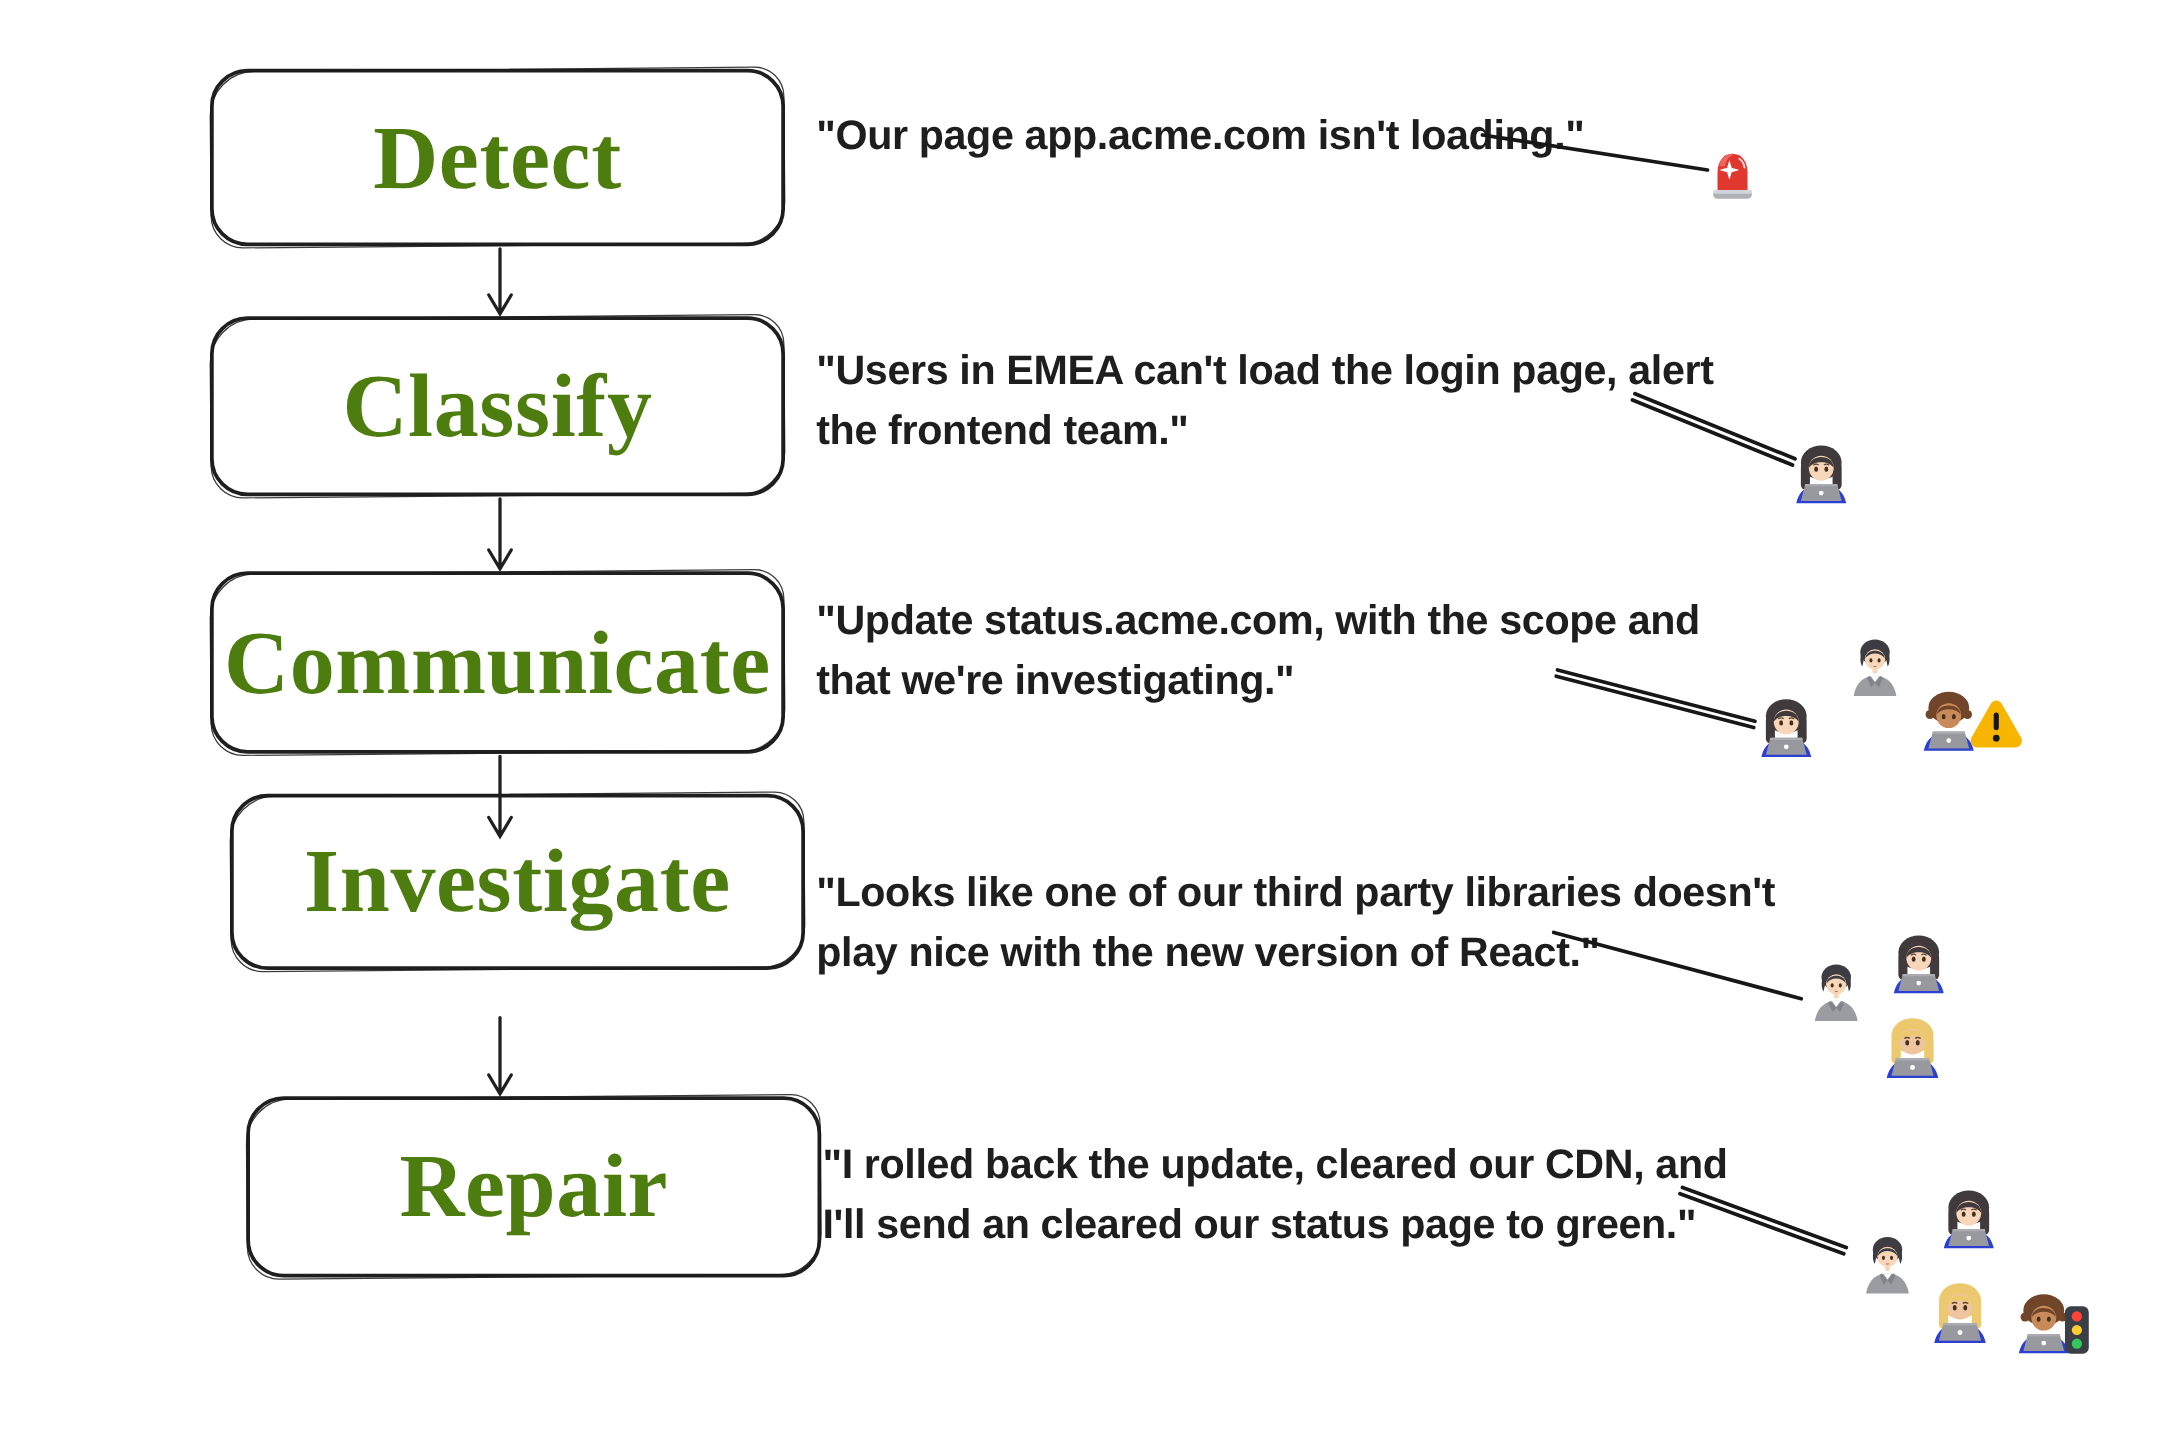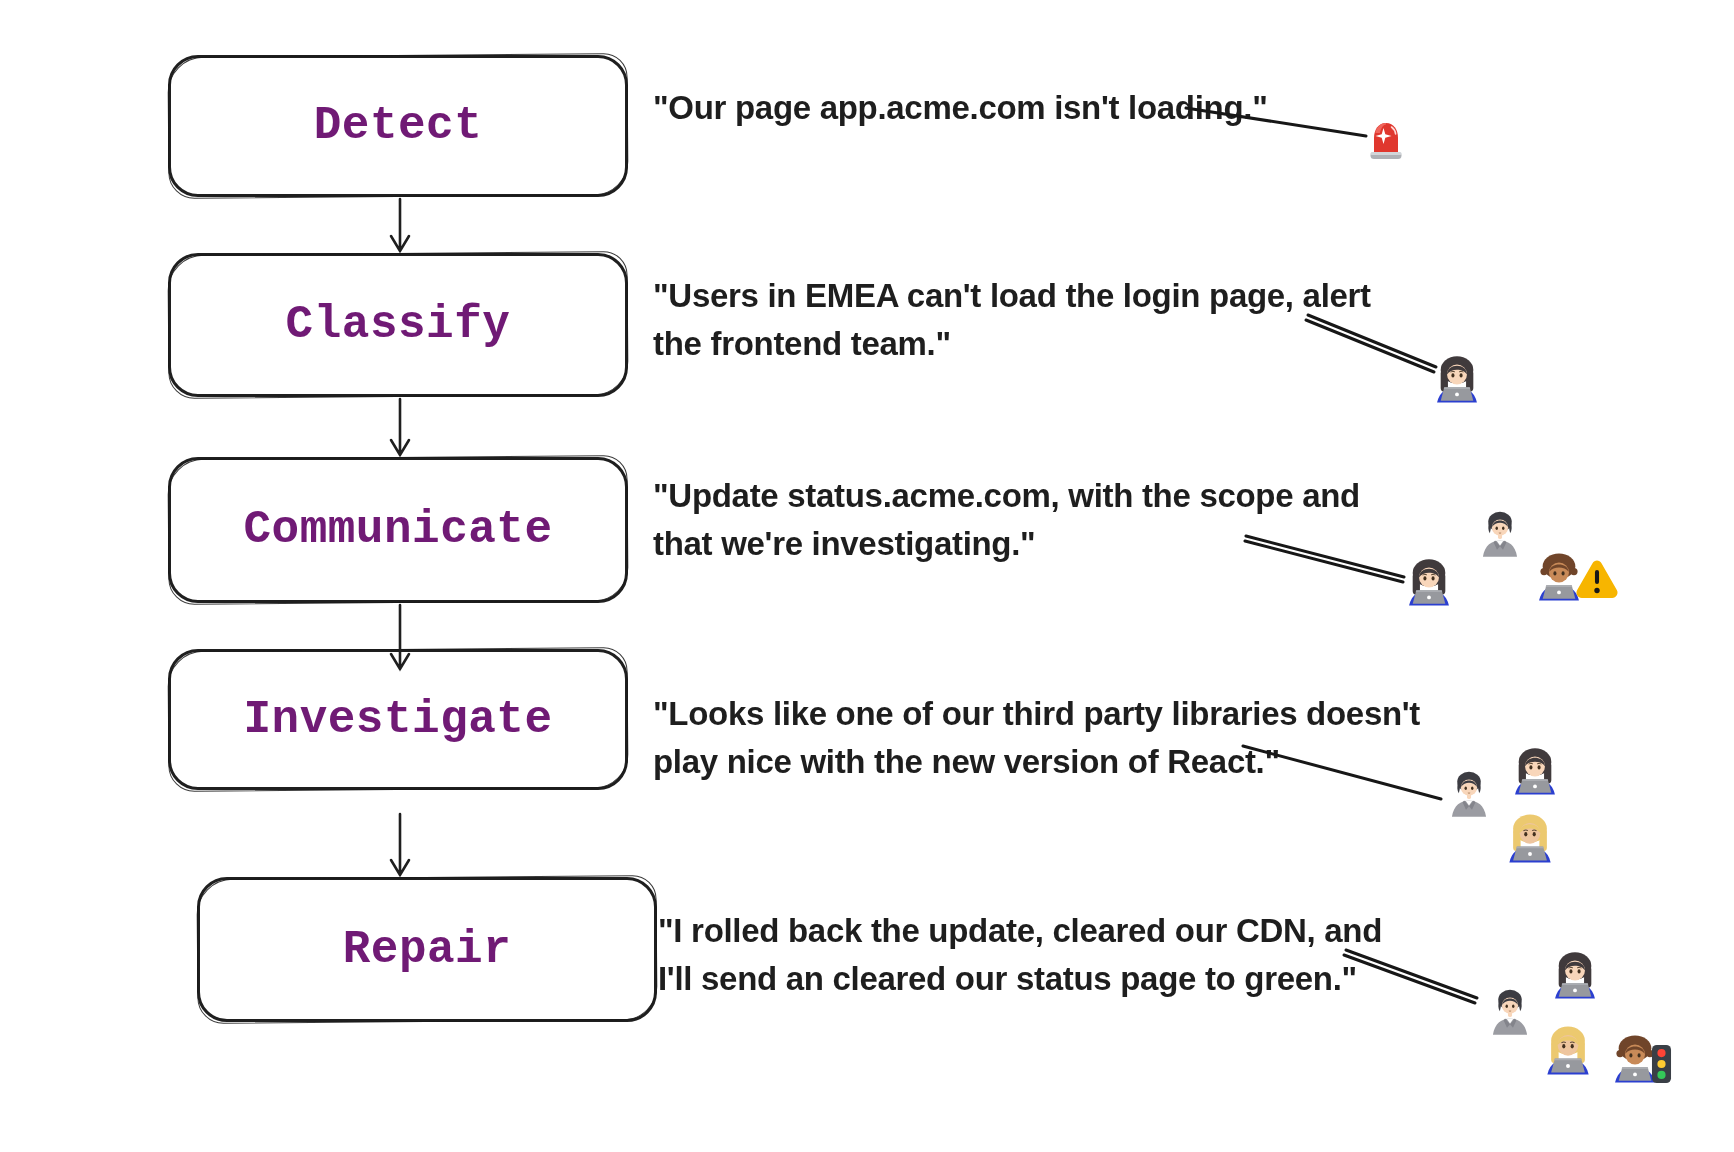--- a/index.html
+++ b/index.html
@@ -12,27 +12,27 @@
     position:absolute;left:168px;width:460px;
     border:3px solid #1f1f1f;border-radius:30px;background:#fff;
     display:flex;align-items:center;justify-content:center;box-sizing:border-box;
   }
   .node::before{
     content:"";position:absolute;inset:-3px;pointer-events:none;
     border:1.6px solid rgba(25,25,25,.85);
     border-radius:36px 24px 34px 26px;transform:rotate(-.5deg);
   }
   .node-label{
-    font-family:Liberation Mono, monospace;font-weight:700;font-size:46px;
-    color:#701a75;letter-spacing:.5px;white-space:nowrap;
+    font-family:Liberation Serif, serif;font-weight:700;font-size:72px;
+    color:#4d7c0f;letter-spacing:.5px;white-space:nowrap;
   }
   #node-detect     {top:55px;height:142px;}
   #node-classify   {top:253px;height:144px;}
   #node-communicate{top:457px;height:146px;}
-  #node-investigate{top:649px;height:141px;}
+  #node-investigate{top:635px;height:141px;margin-left:16px;}
   #node-repair     {top:877px;height:145px;left:170px;margin-left:27px;}
   
   .quote{
     position:absolute;font-size:33px;font-weight:700;line-height:48px;
     letter-spacing:-.3px;color:#1e1e1e;white-space:nowrap;
   }
   #quote-1{left:653px;top:84px;}
   #quote-2{left:653px;top:272px;}
   #quote-3{left:653px;top:472px;}
   #quote-4{left:653px;top:690px;}

